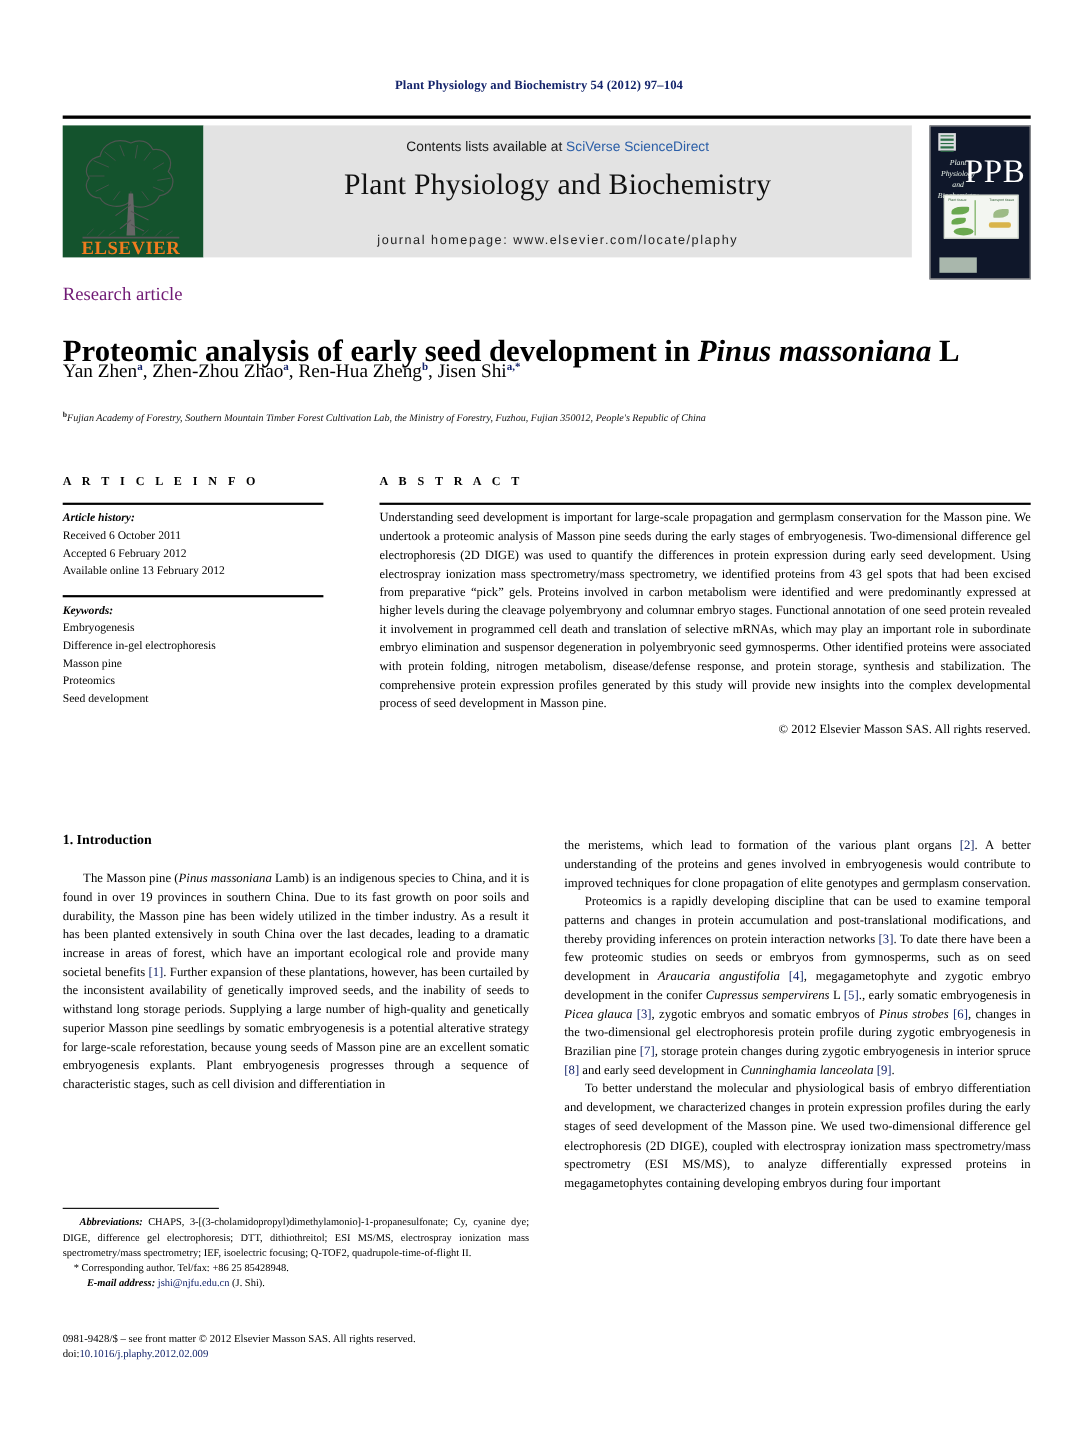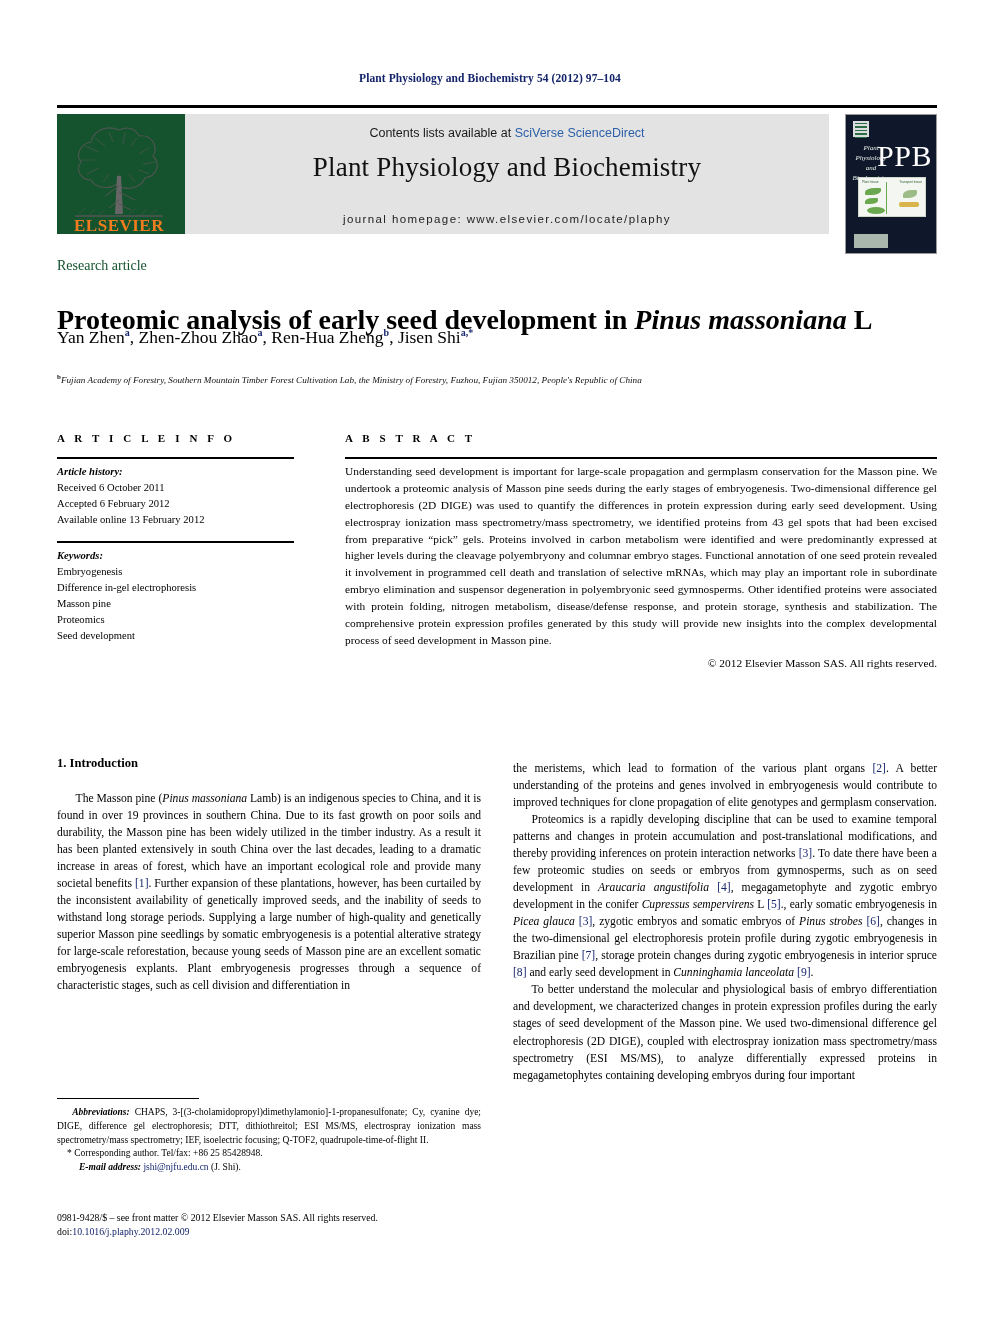--- a/index.html
+++ b/index.html
@@ -191,23 +191,23 @@
     left: 8px; bottom: 5px;
     width: 34px; height: 14px;
     background: #cfe0cd;
     opacity: .8;
   }
 
   
   .art-type {
     position: absolute;
     left: 57px; top: 258px;
-    font-size: 14px;
-    font-family: "Liberation Serif", serif;
-    color: #14532d;
+    font-size: 17px;
+    font-family: "Liberation Serif", serif;
+    color: #701a75;
   }
   .art-title {
     position: absolute;
     left: 57px; top: 285px;
     width: 880px;
     font-size: 28px;
     font-family: Liberation Serif, serif;
     color: #000;
     line-height: 1.15;
   }

